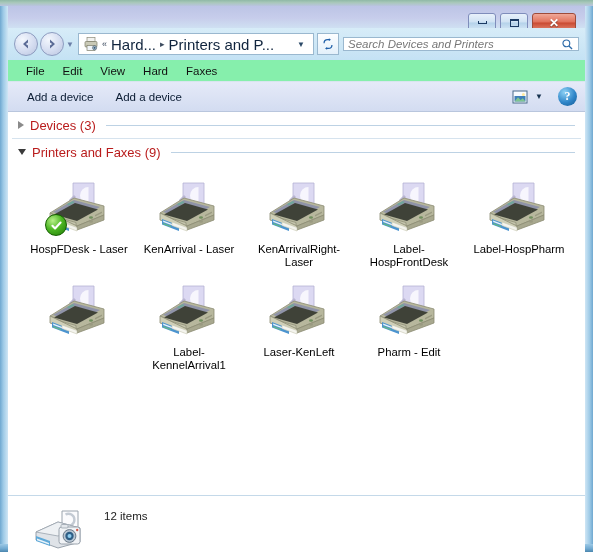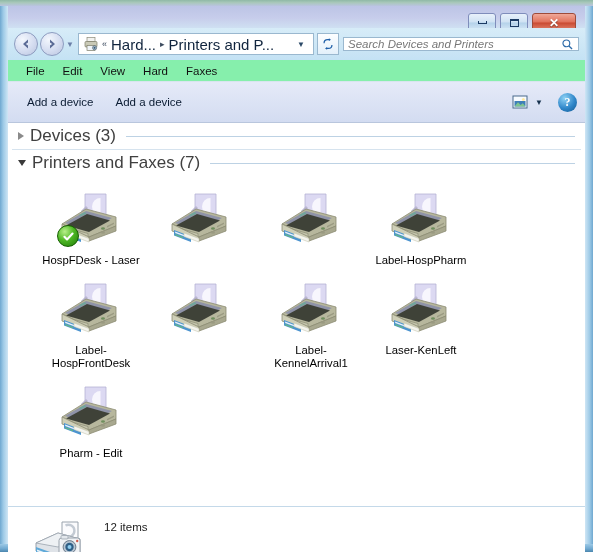--- a/index.html
+++ b/index.html
@@ -124,21 +124,21 @@
     height: 22px; background: #86efac;
     border-bottom: 1px solid #d8e5ef;
     display: flex; align-items: center; padding-left: 10px; gap: 2px;
   }
   .menuitem {
     font-size: 11.5px; color: #111; padding: 2px 8px; cursor: pointer;
   }
 
   
   .cmdbar {
-    height: 41px;
+    height: 30px;
     background: linear-gradient(180deg, #e5eaf8 0%, #d3dcf1 100%);
     border-bottom: 1px solid #b9c6dd;
     display: flex; align-items: center; padding: 0 8px;
   }
   .cmdbtn {
     font-size: 11.5px; color: #0b1c33; padding: 4px 10px;
     cursor: pointer; border: 1px solid transparent; border-radius: 3px;
   }
   .cmd-right { margin-left: auto; display: flex; align-items: center; gap: 3px; }
   .viewbtn {
@@ -171,32 +171,31 @@
   .group-header .tri {
     width: 0; height: 0; flex: none;
     border-top: 4px solid transparent; border-bottom: 4px solid transparent;
     border-left: 6px solid #8a8a8a;
   }
   .group-header.open .tri {
     border-left: 4px solid transparent; border-right: 4px solid transparent;
     border-top: 6px solid #3a3a3a; border-bottom: none;
   }
   .group-header .gtitle {
-    font-size: 17px; color: #404040; white-space: nowrap;
+    font-size: 13px; color: #b91c1c; white-space: nowrap;
   }
   .group-header .gline {
     flex: 1; height: 1px; background: #bdd2e4; margin-left: 4px;
   }
   .group-sep { height: 1px; background: #d6e3ee; margin: 0 4px; }
 
   
   .grid {
     display: flex; flex-wrap: wrap;
     padding: 12px 0 0 16px;
-    margin-left: 12px;
   }
   .item {
     width: 110px; padding: 4px 2px 10px;
     display: flex; flex-direction: column; align-items: center;
     cursor: pointer; border: 1px solid transparent; border-radius: 3px;
   }
   .iconwrap { position: relative; width: 64px; height: 58px; }
   .badge {
     position: absolute; left: -2px; bottom: 4px;
     width: 22px; height: 22px; border-radius: 50%;
@@ -325,21 +324,21 @@
 
       <div class="group-header">
         <span class="tri"></span>
         <span class="gtitle">Devices (3)</span>
         <span class="gline"></span>
       </div>
       <div class="group-sep"></div>
 
       <div class="group-header open">
         <span class="tri"></span>
-        <span class="gtitle">Printers and Faxes (7)</span>
+        <span class="gtitle">Printers and Faxes (9)</span>
         <span class="gline"></span>
       </div>
 
       <div class="grid" id="printer-grid">
           <div class="item">
             <div class="iconwrap">
   <svg width="64" height="58" viewBox="0 0 64 58">
 
     <path d="M26 1 L47 1 L47 26 L26 26 Z" fill="#dcd9f2" stroke="#b5b2d4" stroke-width=".8"></path>
     <path d="M41.5 5 a8.5 8.5 0 1 0 0 17" fill="#f7f6fd" stroke="none"></path>
@@ -393,49 +392,81 @@
     <path d="M6.2 41 L14 44 L14 45.2 L6.2 42.2 Z" fill="#67b97f"></path>
     <path d="M15 40 L30 45.5 L30 49 L15 43.5 Z" fill="#f4f4ee" stroke="#c9c9b4" stroke-width=".6"></path>
 
     <ellipse cx="44" cy="35.5" rx="2" ry="1.2" fill="#6f8f5e"></ellipse>
     <ellipse cx="44" cy="39.5" rx="2" ry="1.2" fill="#9a9a82"></ellipse>
     <path d="M48 33 L55 29.5 L55 31 L48 34.5 Z" fill="#9a9a82"></path>
 
     <path d="M20 22 L26 19 L27.5 20.5 L21.5 23.5 Z" fill="#6fa79a"></path>
   </svg>
             </div>
-          </div>
-          <div class="item">
-            <div class="iconwrap">
-  <svg width="64" height="58" viewBox="0 0 64 58">
-
-    <path d="M26 1 L47 1 L47 26 L26 26 Z" fill="#dcd9f2" stroke="#b5b2d4" stroke-width=".8"></path>
-    <path d="M41.5 5 a8.5 8.5 0 1 0 0 17" fill="#f7f6fd" stroke="none"></path>
-    <path d="M22 18 L27 13 L29 15 L24 21 Z" fill="#b9b6d2"></path>
-
-    <path d="M3 31 L27 16 L57 24 L57 33 L30 44 Z" fill="#b7b79d" stroke="#8b8b72" stroke-width=".8"></path>
-    <path d="M6 30 L27 18 L53 25 L30 37 Z" fill="#8f93a8"></path>
-    <path d="M7 32.5 L28 21 L51 27.5 L30 39 Z" fill="#3f4238"></path>
-    <path d="M6 34 L29 40.5 L29 45.5 L6 38.5 Z" fill="#c6c6ae" stroke="#8b8b72" stroke-width=".7"></path>
-
-    <path d="M3 31 L3 38 L30 48 L30 44 Z" fill="#cfcfb7" stroke="#8b8b72" stroke-width=".8"></path>
-    <path d="M30 44 L30 48 L57 38 L57 33 Z" fill="#a8a88f" stroke="#8b8b72" stroke-width=".8"></path>
-
-    <path d="M5 37 L22 43.5 L22 49 L5 42.5 Z" fill="#4c94cf"></path>
-    <path d="M6.2 38.6 L20.8 44.2 L20.8 45.6 L6.2 40 Z" fill="#eaf4fb"></path>
-    <path d="M6.2 41 L14 44 L14 45.2 L6.2 42.2 Z" fill="#67b97f"></path>
-    <path d="M15 40 L30 45.5 L30 49 L15 43.5 Z" fill="#f4f4ee" stroke="#c9c9b4" stroke-width=".6"></path>
-
-    <ellipse cx="44" cy="35.5" rx="2" ry="1.2" fill="#6f8f5e"></ellipse>
-    <ellipse cx="44" cy="39.5" rx="2" ry="1.2" fill="#9a9a82"></ellipse>
-    <path d="M48 33 L55 29.5 L55 31 L48 34.5 Z" fill="#9a9a82"></path>
-
-    <path d="M20 22 L26 19 L27.5 20.5 L21.5 23.5 Z" fill="#6fa79a"></path>
-  </svg>
-            </div>
+            <div class="itemlabel">KenArrival - Laser</div>
+          </div>
+          <div class="item">
+            <div class="iconwrap">
+  <svg width="64" height="58" viewBox="0 0 64 58">
+
+    <path d="M26 1 L47 1 L47 26 L26 26 Z" fill="#dcd9f2" stroke="#b5b2d4" stroke-width=".8"></path>
+    <path d="M41.5 5 a8.5 8.5 0 1 0 0 17" fill="#f7f6fd" stroke="none"></path>
+    <path d="M22 18 L27 13 L29 15 L24 21 Z" fill="#b9b6d2"></path>
+
+    <path d="M3 31 L27 16 L57 24 L57 33 L30 44 Z" fill="#b7b79d" stroke="#8b8b72" stroke-width=".8"></path>
+    <path d="M6 30 L27 18 L53 25 L30 37 Z" fill="#8f93a8"></path>
+    <path d="M7 32.5 L28 21 L51 27.5 L30 39 Z" fill="#3f4238"></path>
+    <path d="M6 34 L29 40.5 L29 45.5 L6 38.5 Z" fill="#c6c6ae" stroke="#8b8b72" stroke-width=".7"></path>
+
+    <path d="M3 31 L3 38 L30 48 L30 44 Z" fill="#cfcfb7" stroke="#8b8b72" stroke-width=".8"></path>
+    <path d="M30 44 L30 48 L57 38 L57 33 Z" fill="#a8a88f" stroke="#8b8b72" stroke-width=".8"></path>
+
+    <path d="M5 37 L22 43.5 L22 49 L5 42.5 Z" fill="#4c94cf"></path>
+    <path d="M6.2 38.6 L20.8 44.2 L20.8 45.6 L6.2 40 Z" fill="#eaf4fb"></path>
+    <path d="M6.2 41 L14 44 L14 45.2 L6.2 42.2 Z" fill="#67b97f"></path>
+    <path d="M15 40 L30 45.5 L30 49 L15 43.5 Z" fill="#f4f4ee" stroke="#c9c9b4" stroke-width=".6"></path>
+
+    <ellipse cx="44" cy="35.5" rx="2" ry="1.2" fill="#6f8f5e"></ellipse>
+    <ellipse cx="44" cy="39.5" rx="2" ry="1.2" fill="#9a9a82"></ellipse>
+    <path d="M48 33 L55 29.5 L55 31 L48 34.5 Z" fill="#9a9a82"></path>
+
+    <path d="M20 22 L26 19 L27.5 20.5 L21.5 23.5 Z" fill="#6fa79a"></path>
+  </svg>
+            </div>
+            <div class="itemlabel">KenArrivalRight-Laser</div>
+          </div>
+          <div class="item">
+            <div class="iconwrap">
+  <svg width="64" height="58" viewBox="0 0 64 58">
+
+    <path d="M26 1 L47 1 L47 26 L26 26 Z" fill="#dcd9f2" stroke="#b5b2d4" stroke-width=".8"></path>
+    <path d="M41.5 5 a8.5 8.5 0 1 0 0 17" fill="#f7f6fd" stroke="none"></path>
+    <path d="M22 18 L27 13 L29 15 L24 21 Z" fill="#b9b6d2"></path>
+
+    <path d="M3 31 L27 16 L57 24 L57 33 L30 44 Z" fill="#b7b79d" stroke="#8b8b72" stroke-width=".8"></path>
+    <path d="M6 30 L27 18 L53 25 L30 37 Z" fill="#8f93a8"></path>
+    <path d="M7 32.5 L28 21 L51 27.5 L30 39 Z" fill="#3f4238"></path>
+    <path d="M6 34 L29 40.5 L29 45.5 L6 38.5 Z" fill="#c6c6ae" stroke="#8b8b72" stroke-width=".7"></path>
+
+    <path d="M3 31 L3 38 L30 48 L30 44 Z" fill="#cfcfb7" stroke="#8b8b72" stroke-width=".8"></path>
+    <path d="M30 44 L30 48 L57 38 L57 33 Z" fill="#a8a88f" stroke="#8b8b72" stroke-width=".8"></path>
+
+    <path d="M5 37 L22 43.5 L22 49 L5 42.5 Z" fill="#4c94cf"></path>
+    <path d="M6.2 38.6 L20.8 44.2 L20.8 45.6 L6.2 40 Z" fill="#eaf4fb"></path>
+    <path d="M6.2 41 L14 44 L14 45.2 L6.2 42.2 Z" fill="#67b97f"></path>
+    <path d="M15 40 L30 45.5 L30 49 L15 43.5 Z" fill="#f4f4ee" stroke="#c9c9b4" stroke-width=".6"></path>
+
+    <ellipse cx="44" cy="35.5" rx="2" ry="1.2" fill="#6f8f5e"></ellipse>
+    <ellipse cx="44" cy="39.5" rx="2" ry="1.2" fill="#9a9a82"></ellipse>
+    <path d="M48 33 L55 29.5 L55 31 L48 34.5 Z" fill="#9a9a82"></path>
+
+    <path d="M20 22 L26 19 L27.5 20.5 L21.5 23.5 Z" fill="#6fa79a"></path>
+  </svg>
+            </div>
+            <div class="itemlabel">Label-HospFrontDesk</div>
           </div>
           <div class="item">
             <div class="iconwrap">
   <svg width="64" height="58" viewBox="0 0 64 58">
 
     <path d="M26 1 L47 1 L47 26 L26 26 Z" fill="#dcd9f2" stroke="#b5b2d4" stroke-width=".8"></path>
     <path d="M41.5 5 a8.5 8.5 0 1 0 0 17" fill="#f7f6fd" stroke="none"></path>
     <path d="M22 18 L27 13 L29 15 L24 21 Z" fill="#b9b6d2"></path>
 
     <path d="M3 31 L27 16 L57 24 L57 33 L30 44 Z" fill="#b7b79d" stroke="#8b8b72" stroke-width=".8"></path>
@@ -452,50 +483,20 @@
     <path d="M15 40 L30 45.5 L30 49 L15 43.5 Z" fill="#f4f4ee" stroke="#c9c9b4" stroke-width=".6"></path>
 
     <ellipse cx="44" cy="35.5" rx="2" ry="1.2" fill="#6f8f5e"></ellipse>
     <ellipse cx="44" cy="39.5" rx="2" ry="1.2" fill="#9a9a82"></ellipse>
     <path d="M48 33 L55 29.5 L55 31 L48 34.5 Z" fill="#9a9a82"></path>
 
     <path d="M20 22 L26 19 L27.5 20.5 L21.5 23.5 Z" fill="#6fa79a"></path>
   </svg>
             </div>
             <div class="itemlabel">Label-HospPharm</div>
-          </div>
-          <div class="item">
-            <div class="iconwrap">
-  <svg width="64" height="58" viewBox="0 0 64 58">
-
-    <path d="M26 1 L47 1 L47 26 L26 26 Z" fill="#dcd9f2" stroke="#b5b2d4" stroke-width=".8"></path>
-    <path d="M41.5 5 a8.5 8.5 0 1 0 0 17" fill="#f7f6fd" stroke="none"></path>
-    <path d="M22 18 L27 13 L29 15 L24 21 Z" fill="#b9b6d2"></path>
-
-    <path d="M3 31 L27 16 L57 24 L57 33 L30 44 Z" fill="#b7b79d" stroke="#8b8b72" stroke-width=".8"></path>
-    <path d="M6 30 L27 18 L53 25 L30 37 Z" fill="#8f93a8"></path>
-    <path d="M7 32.5 L28 21 L51 27.5 L30 39 Z" fill="#3f4238"></path>
-    <path d="M6 34 L29 40.5 L29 45.5 L6 38.5 Z" fill="#c6c6ae" stroke="#8b8b72" stroke-width=".7"></path>
-
-    <path d="M3 31 L3 38 L30 48 L30 44 Z" fill="#cfcfb7" stroke="#8b8b72" stroke-width=".8"></path>
-    <path d="M30 44 L30 48 L57 38 L57 33 Z" fill="#a8a88f" stroke="#8b8b72" stroke-width=".8"></path>
-
-    <path d="M5 37 L22 43.5 L22 49 L5 42.5 Z" fill="#4c94cf"></path>
-    <path d="M6.2 38.6 L20.8 44.2 L20.8 45.6 L6.2 40 Z" fill="#eaf4fb"></path>
-    <path d="M6.2 41 L14 44 L14 45.2 L6.2 42.2 Z" fill="#67b97f"></path>
-    <path d="M15 40 L30 45.5 L30 49 L15 43.5 Z" fill="#f4f4ee" stroke="#c9c9b4" stroke-width=".6"></path>
-
-    <ellipse cx="44" cy="35.5" rx="2" ry="1.2" fill="#6f8f5e"></ellipse>
-    <ellipse cx="44" cy="39.5" rx="2" ry="1.2" fill="#9a9a82"></ellipse>
-    <path d="M48 33 L55 29.5 L55 31 L48 34.5 Z" fill="#9a9a82"></path>
-
-    <path d="M20 22 L26 19 L27.5 20.5 L21.5 23.5 Z" fill="#6fa79a"></path>
-  </svg>
-            </div>
-            <div class="itemlabel">Label-HospFrontDesk</div>
           </div>
           <div class="item">
             <div class="iconwrap">
   <svg width="64" height="58" viewBox="0 0 64 58">
 
     <path d="M26 1 L47 1 L47 26 L26 26 Z" fill="#dcd9f2" stroke="#b5b2d4" stroke-width=".8"></path>
     <path d="M41.5 5 a8.5 8.5 0 1 0 0 17" fill="#f7f6fd" stroke="none"></path>
     <path d="M22 18 L27 13 L29 15 L24 21 Z" fill="#b9b6d2"></path>
 
     <path d="M3 31 L27 16 L57 24 L57 33 L30 44 Z" fill="#b7b79d" stroke="#8b8b72" stroke-width=".8"></path>

